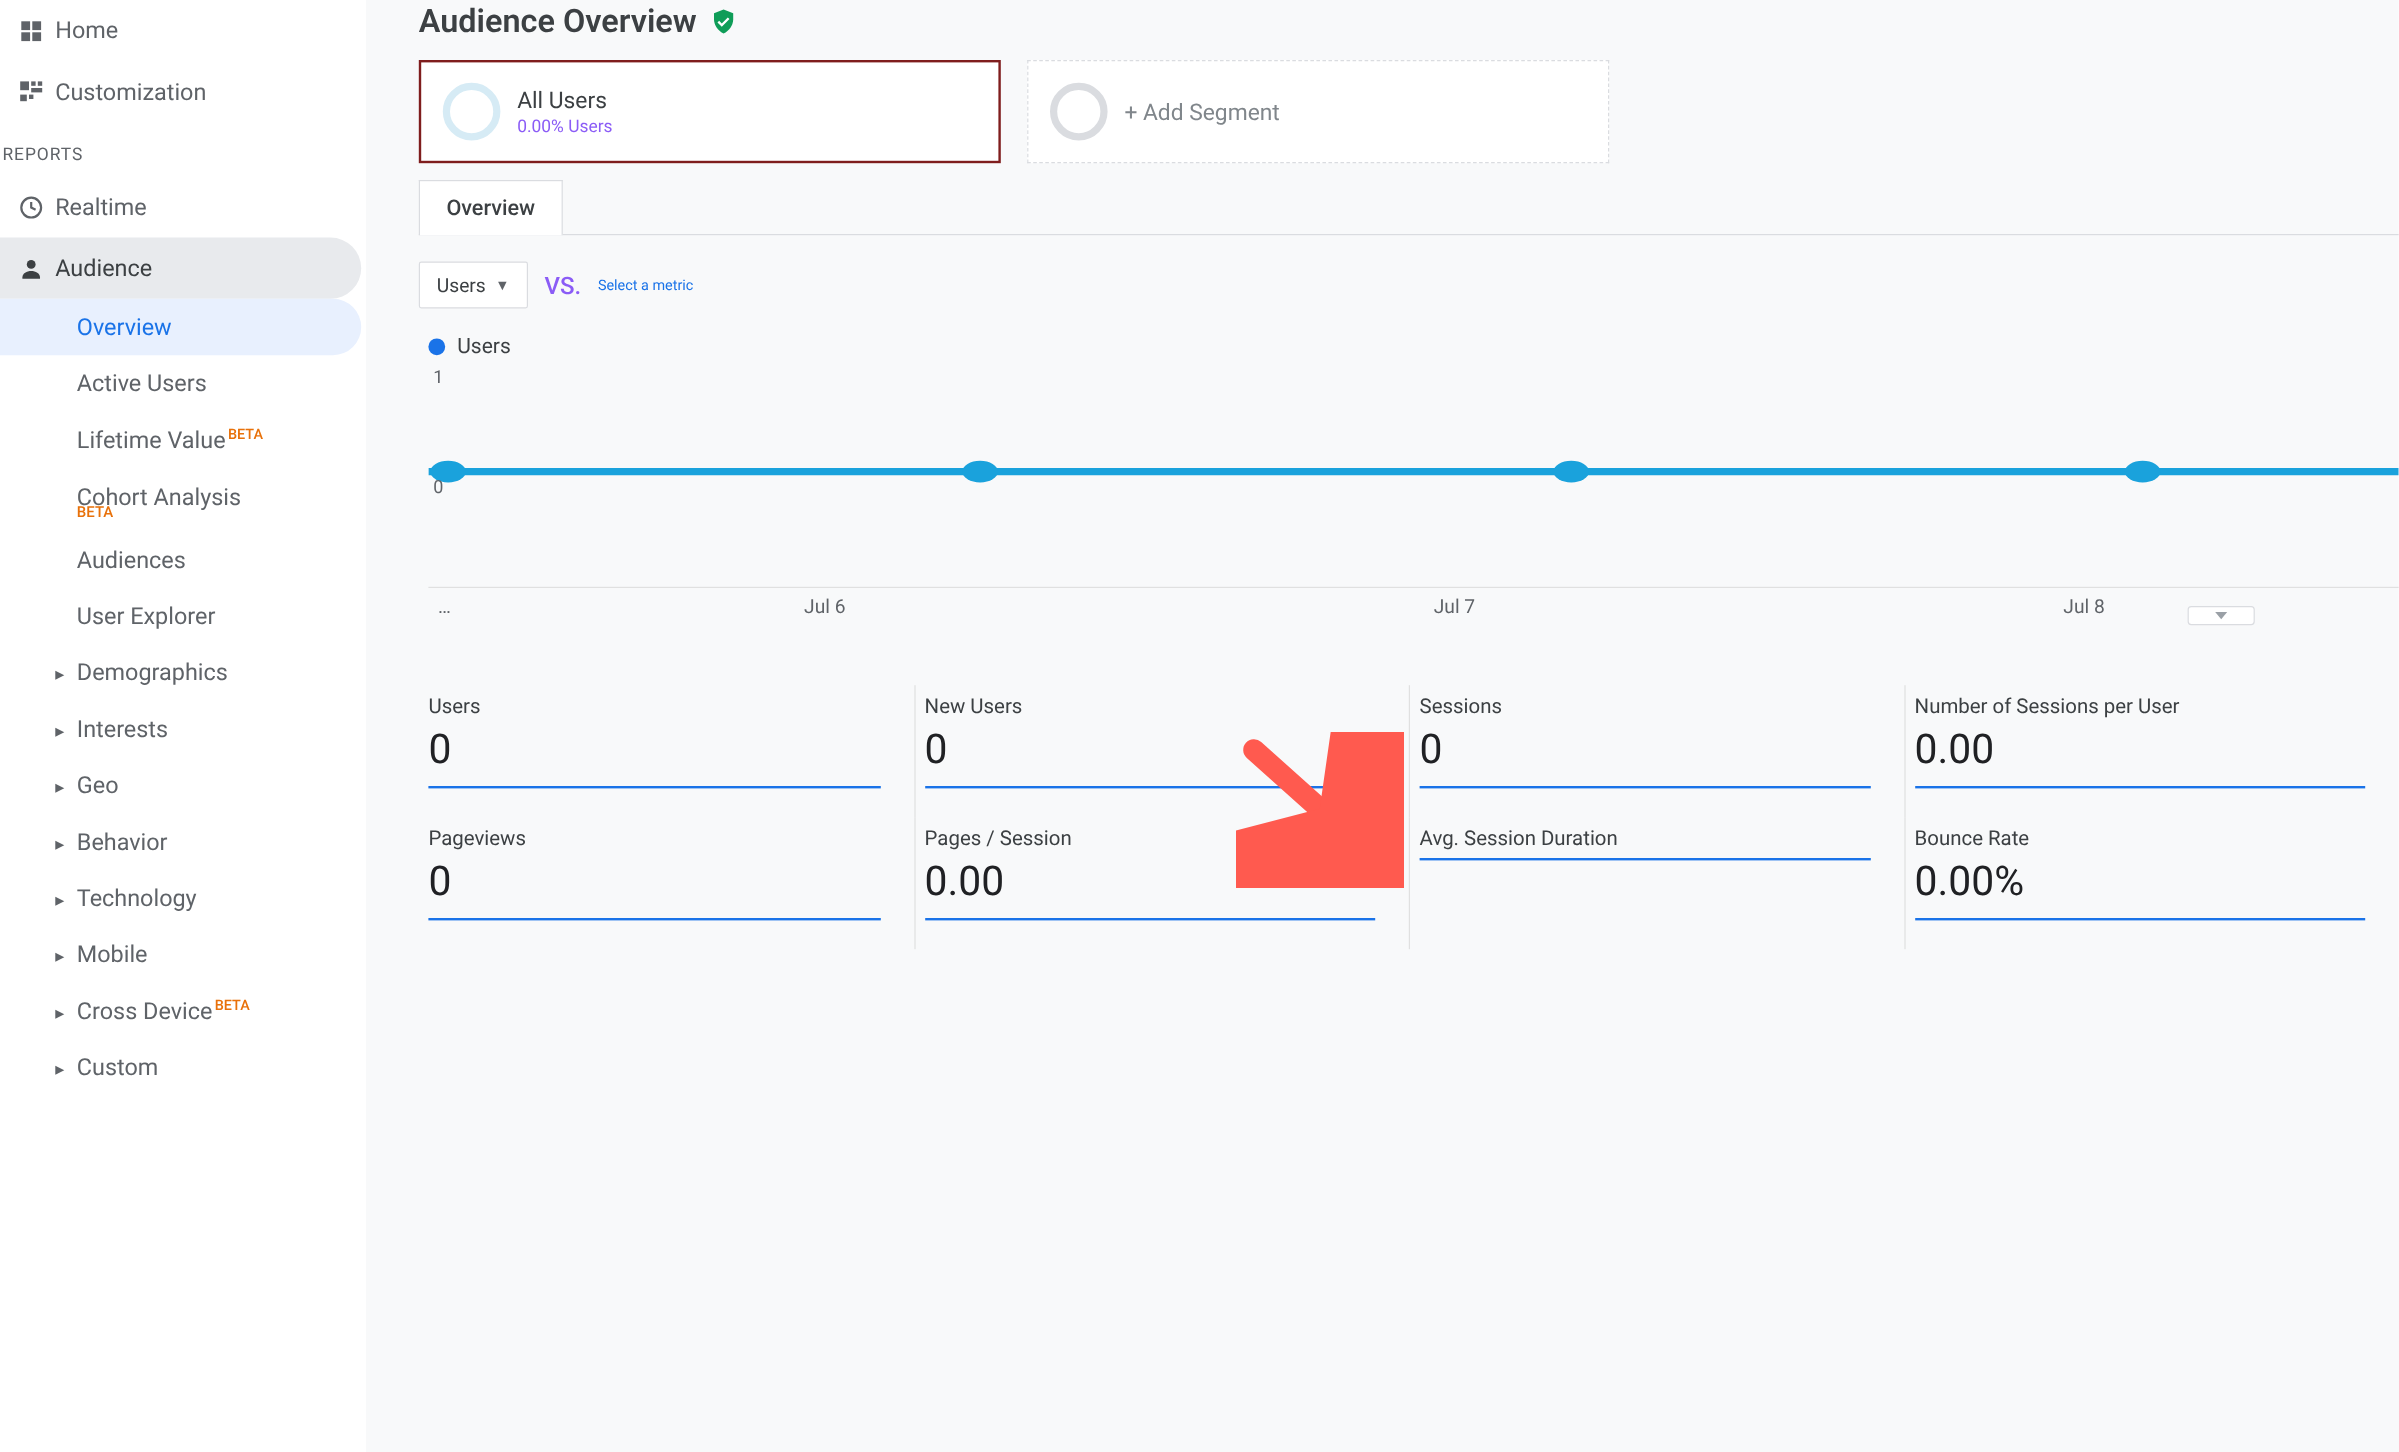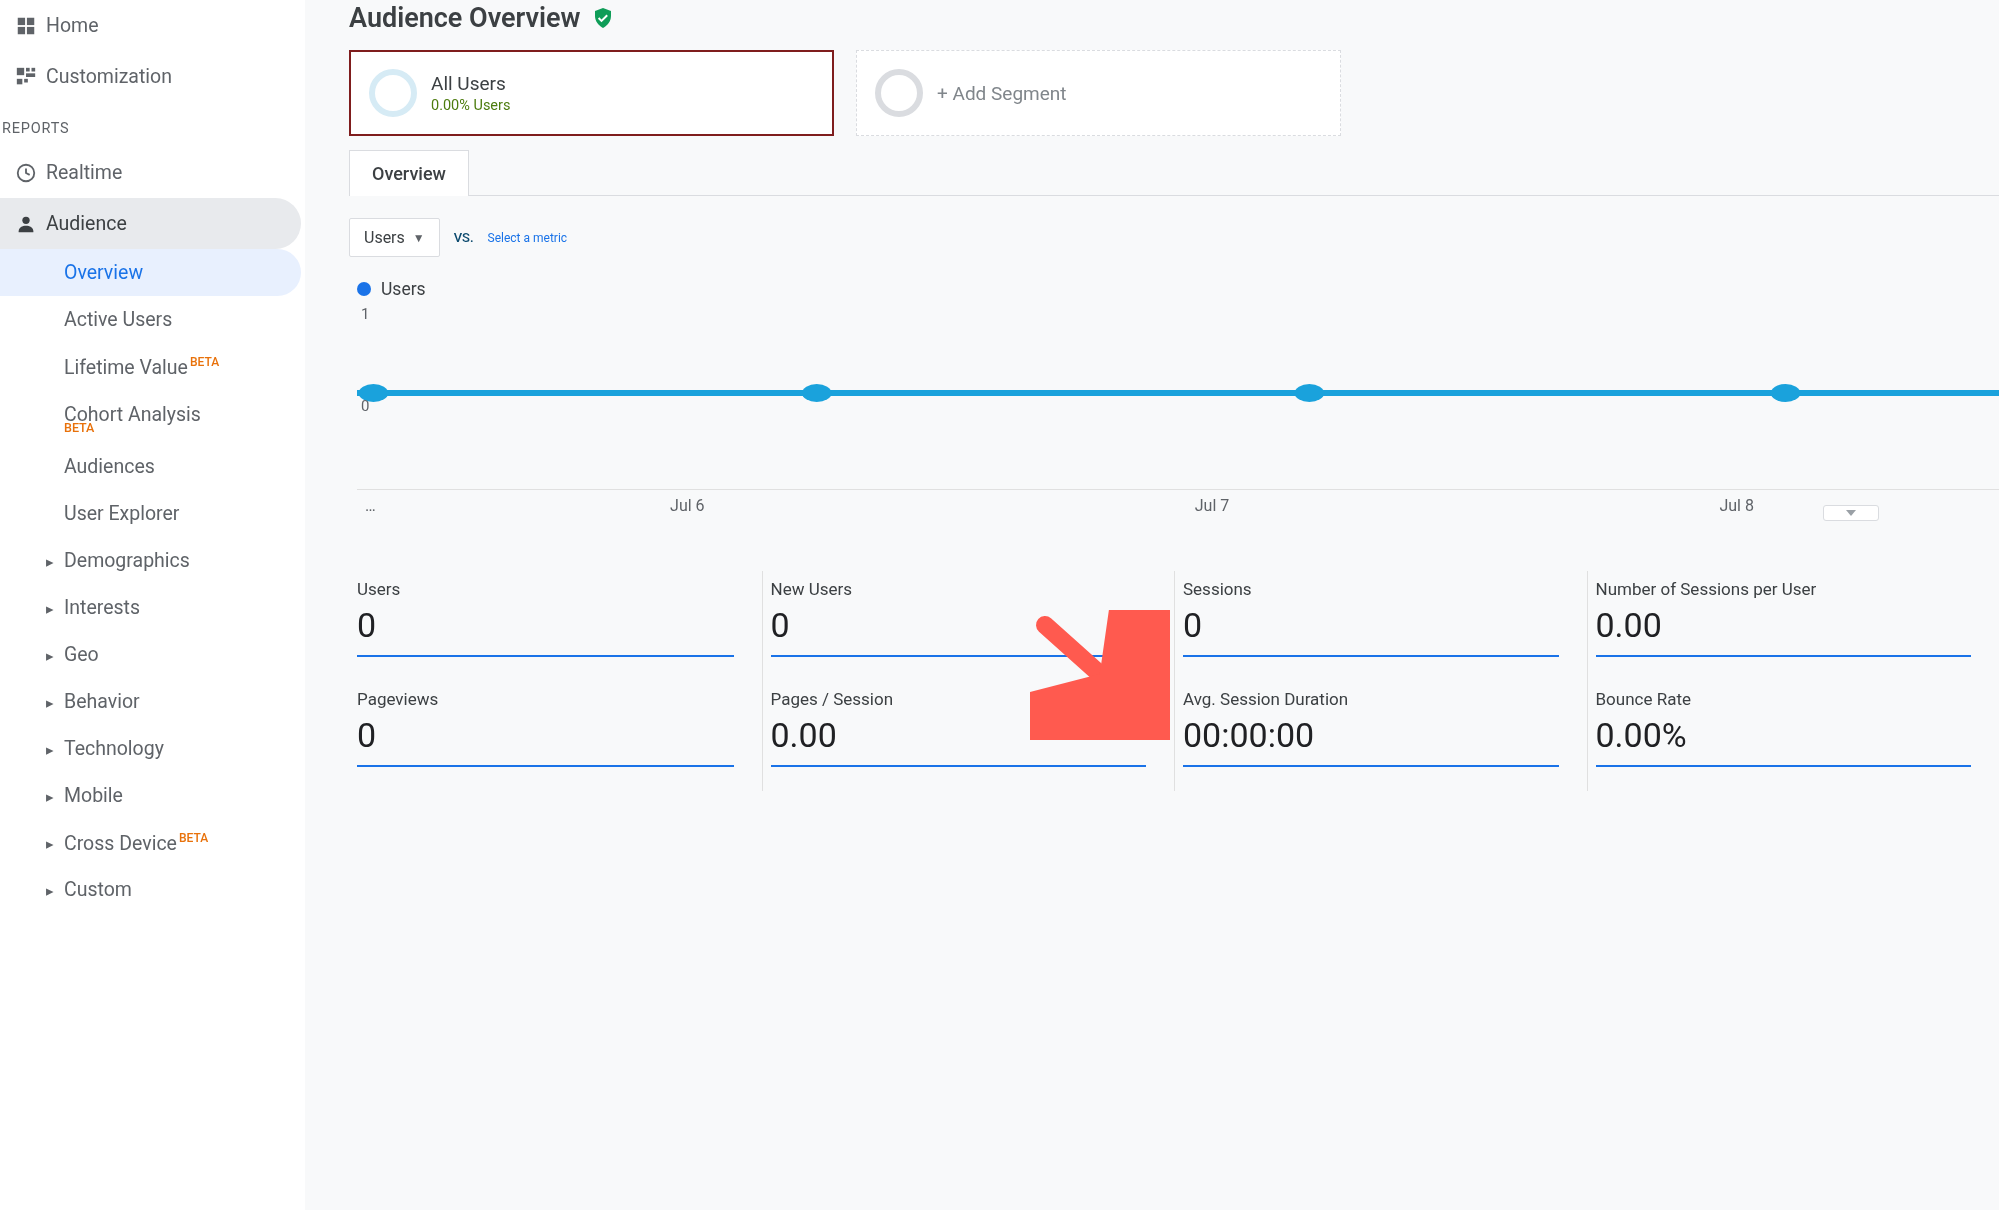--- a/index.html
+++ b/index.html
@@ -24,31 +24,31 @@
 .page-title { font-size: 27px; font-weight: 600; color:#3c4043; }
 .shield { display:inline-flex; align-items:center; justify-content:center; width:24px; height:24px; margin-left:10px;}
 
 
 .segment-row { display:flex; gap:22px; margin-bottom:14px; }
 .segment-card { width: 485px; height: 86px; background:#fff; border:2px solid #7f1d1d; display:flex; align-items:center; padding:0 18px; cursor:pointer;}
 .segment-card.dashed { border:1px dashed #dadce0; }
 .segment-ring { width:48px; height:48px; border:6px solid #d6ebf5; border-radius:50%; margin-right:14px;}
 .segment-ring.gray { border-color:#dadce0;}
 .segment-title { font-size: 19px; color:#3c4043; }
-.segment-sub { font-size: 14.5px; color:#4d7c0f; margin-top:2px;}
+.segment-sub { font-size: 14.5px; color:#8b5cf6; margin-top:2px;}
 .segment-add { font-size: 19px; color:#80868b;}
 
 
 .tab-strip { display:flex; border-bottom:1px solid #dadce0; }
 .tab { padding:12px 22px; background:#f1f3f4; border:1px solid #dadce0; border-bottom:none; font-size:18px; font-weight:500; color:#3c4043; cursor:pointer; margin-bottom:-1px; background:#fff;}
 
 
 .controls-row { display:flex; align-items:center; gap:14px; padding:22px 0 18px; }
 .metric-dd { border:1px solid #dadce0; background:#fff; padding:9px 14px; font-size:16px; color:#3c4043; cursor:pointer; display:flex; align-items:center; gap:8px; border-radius:2px;}
-.vs-text { font-size:13px; color:#0c4a6e; font-weight:500; }
+.vs-text { font-size:20px; color:#8b5cf6; font-weight:500; }
 .select-metric { font-size:12px; color:#1a73e8; cursor:pointer; }
 .legend-row { display:flex; align-items:center; gap:10px; padding: 4px 0 6px 8px;}
 .legend-dot { width:14px; height:14px; border-radius:50%; background:#1a73e8; }
 .legend-text { font-size:17.5px; color:#3c4043; }
 
 
 .chart-wrap { position:relative; height:210px; padding-left:8px; padding-right:0;}
 .chart-wrap svg { width:100%; height:180px; }
 .xaxis { display:flex; justify-content:space-between; color:#5f6368; font-size:16px; padding:6px 0 0 8px; border-top:1px solid #e0e0e0;}
 .xaxis .tick { flex:1; text-align:center;}
@@ -260,21 +260,20 @@
         <div class="metric-value">0</div>
         <div class="metric-underline"></div>
       </div>
       <div class="metric-cell metric-row2">
         <div class="metric-label">Pages / Session</div>
         <div class="metric-value">0.00</div>
         <div class="metric-underline"></div>
       </div>
       <div class="metric-cell metric-row2">
         <div class="metric-label">Avg. Session Duration</div>
-        <div class="metric-value">00:00:00</div>
         <div class="metric-underline"></div>
       </div>
       <div class="metric-cell metric-row2">
         <div class="metric-label">Bounce Rate</div>
         <div class="metric-value">0.00%</div>
         <div class="metric-underline"></div>
       </div>
     </div>
   </div>
 </div>

